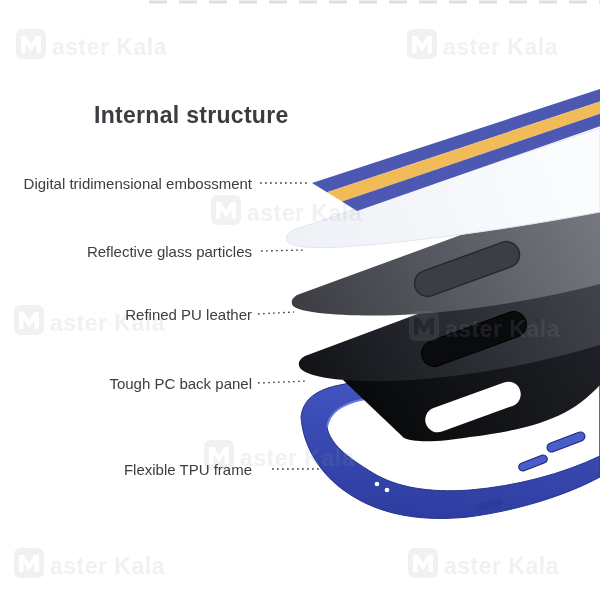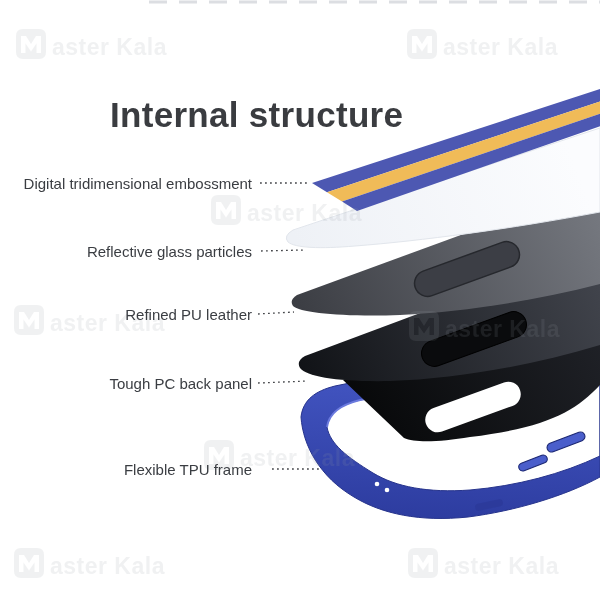--- a/index.html
+++ b/index.html
@@ -2,22 +2,22 @@
 <html><head>
 <meta charset="utf-8">
 <style>
   html,body{margin:0;padding:0;background:#fff;}
   .stage{
     position:relative;width:600px;height:600px;background:#ffffff;
     overflow:hidden;font-family:"Liberation Sans",sans-serif;
   }
   .stage svg{position:absolute;left:0;top:0;}
   .page-title{
-    position:absolute;left:94px;top:96px;font-size:35px;line-height:38px;
-    font-weight:600;color:#3a3c40;letter-spacing:0.3px;white-space:nowrap;margin-left:16px;
+    position:absolute;left:94px;top:96px;font-size:23px;line-height:38px;
+    font-weight:600;color:#3a3c40;letter-spacing:0.3px;white-space:nowrap;
   }
   .layer-label{
     position:absolute;right:348px;width:260px;text-align:right;
     font-size:15px;line-height:19px;font-weight:500;color:#3a3d42;white-space:nowrap;
   }
   .lbl-1{top:174px;} .lbl-2{top:242px;} .lbl-3{top:305px;} .lbl-4{top:374px;} .lbl-5{top:460px;}
   .wm-text{font:700 23px "Liberation Sans",sans-serif;letter-spacing:0.5px;}
 </style>
 </head>
 <body>

